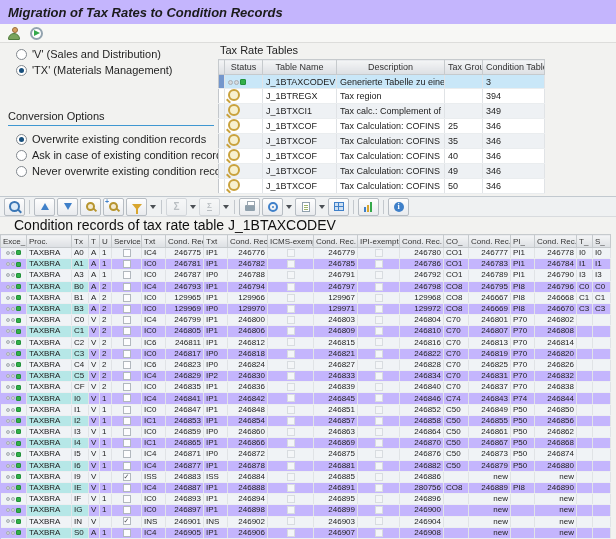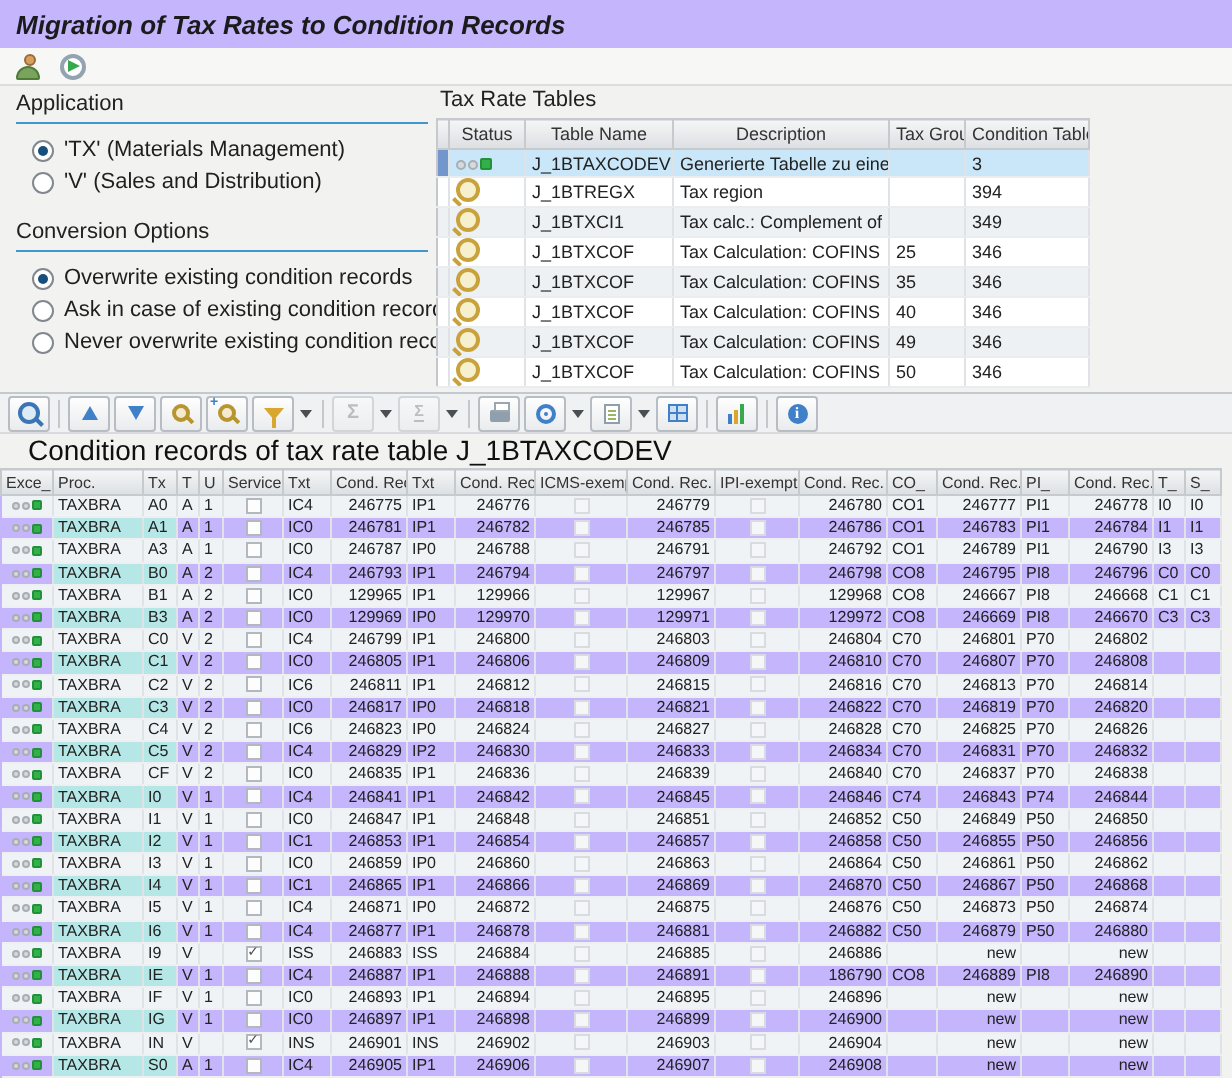--- a/index.html
+++ b/index.html
@@ -126,29 +126,28 @@
 <div class="top-toolbar">
     <span class="tic">
       <span class="ic-user"></span>
     </span>
     <span class="tic">
       <span class="ic-execute"></span>
     </span>
   </div>
 
 <div class="group" style="left:8px;top:46px">
-  <div class="group-title">Application</div>
   <div>
+      <div class="radio-row">
+        <span class="radio"></span>
+        <span class="radio-lbl">'V'  (Sales and Distribution)</span>
+      </div>
       <div class="radio-row">
         <span class="radio sel"></span>
         <span class="radio-lbl">'TX'  (Materials Management)</span>
-      </div>
-      <div class="radio-row">
-        <span class="radio"></span>
-        <span class="radio-lbl">'V'  (Sales and Distribution)</span>
       </div>
     </div>
 </div>
 
 <div class="group" style="left:8px;top:110px">
   <div class="group-title">Conversion Options</div>
   <div>
       <div class="radio-row">
         <span class="radio sel"></span>
         <span class="radio-lbl">Overwrite existing condition records</span>
@@ -937,21 +936,21 @@
         <td>V</td>
         <td>1</td>
         <td class="center"><span class="cb"></span></td>
         <td>IC4</td>
         <td class="num">246887</td>
         <td>IP1</td>
         <td class="num">246888</td>
         <td class="center"><span class="cb faint"></span></td>
         <td class="num">246891</td>
         <td class="center"><span class="cb faint"></span></td>
-        <td class="num">186790</td>
+        <td class="num">280756</td>
         <td>CO8</td>
         <td class="num">246889</td>
         <td>PI8</td>
         <td class="num">246890</td>
         <td></td>
         <td></td>
       </tr>
       <tr class="alt">
         <td class="center"><span class="led sm">
             <i></i>

